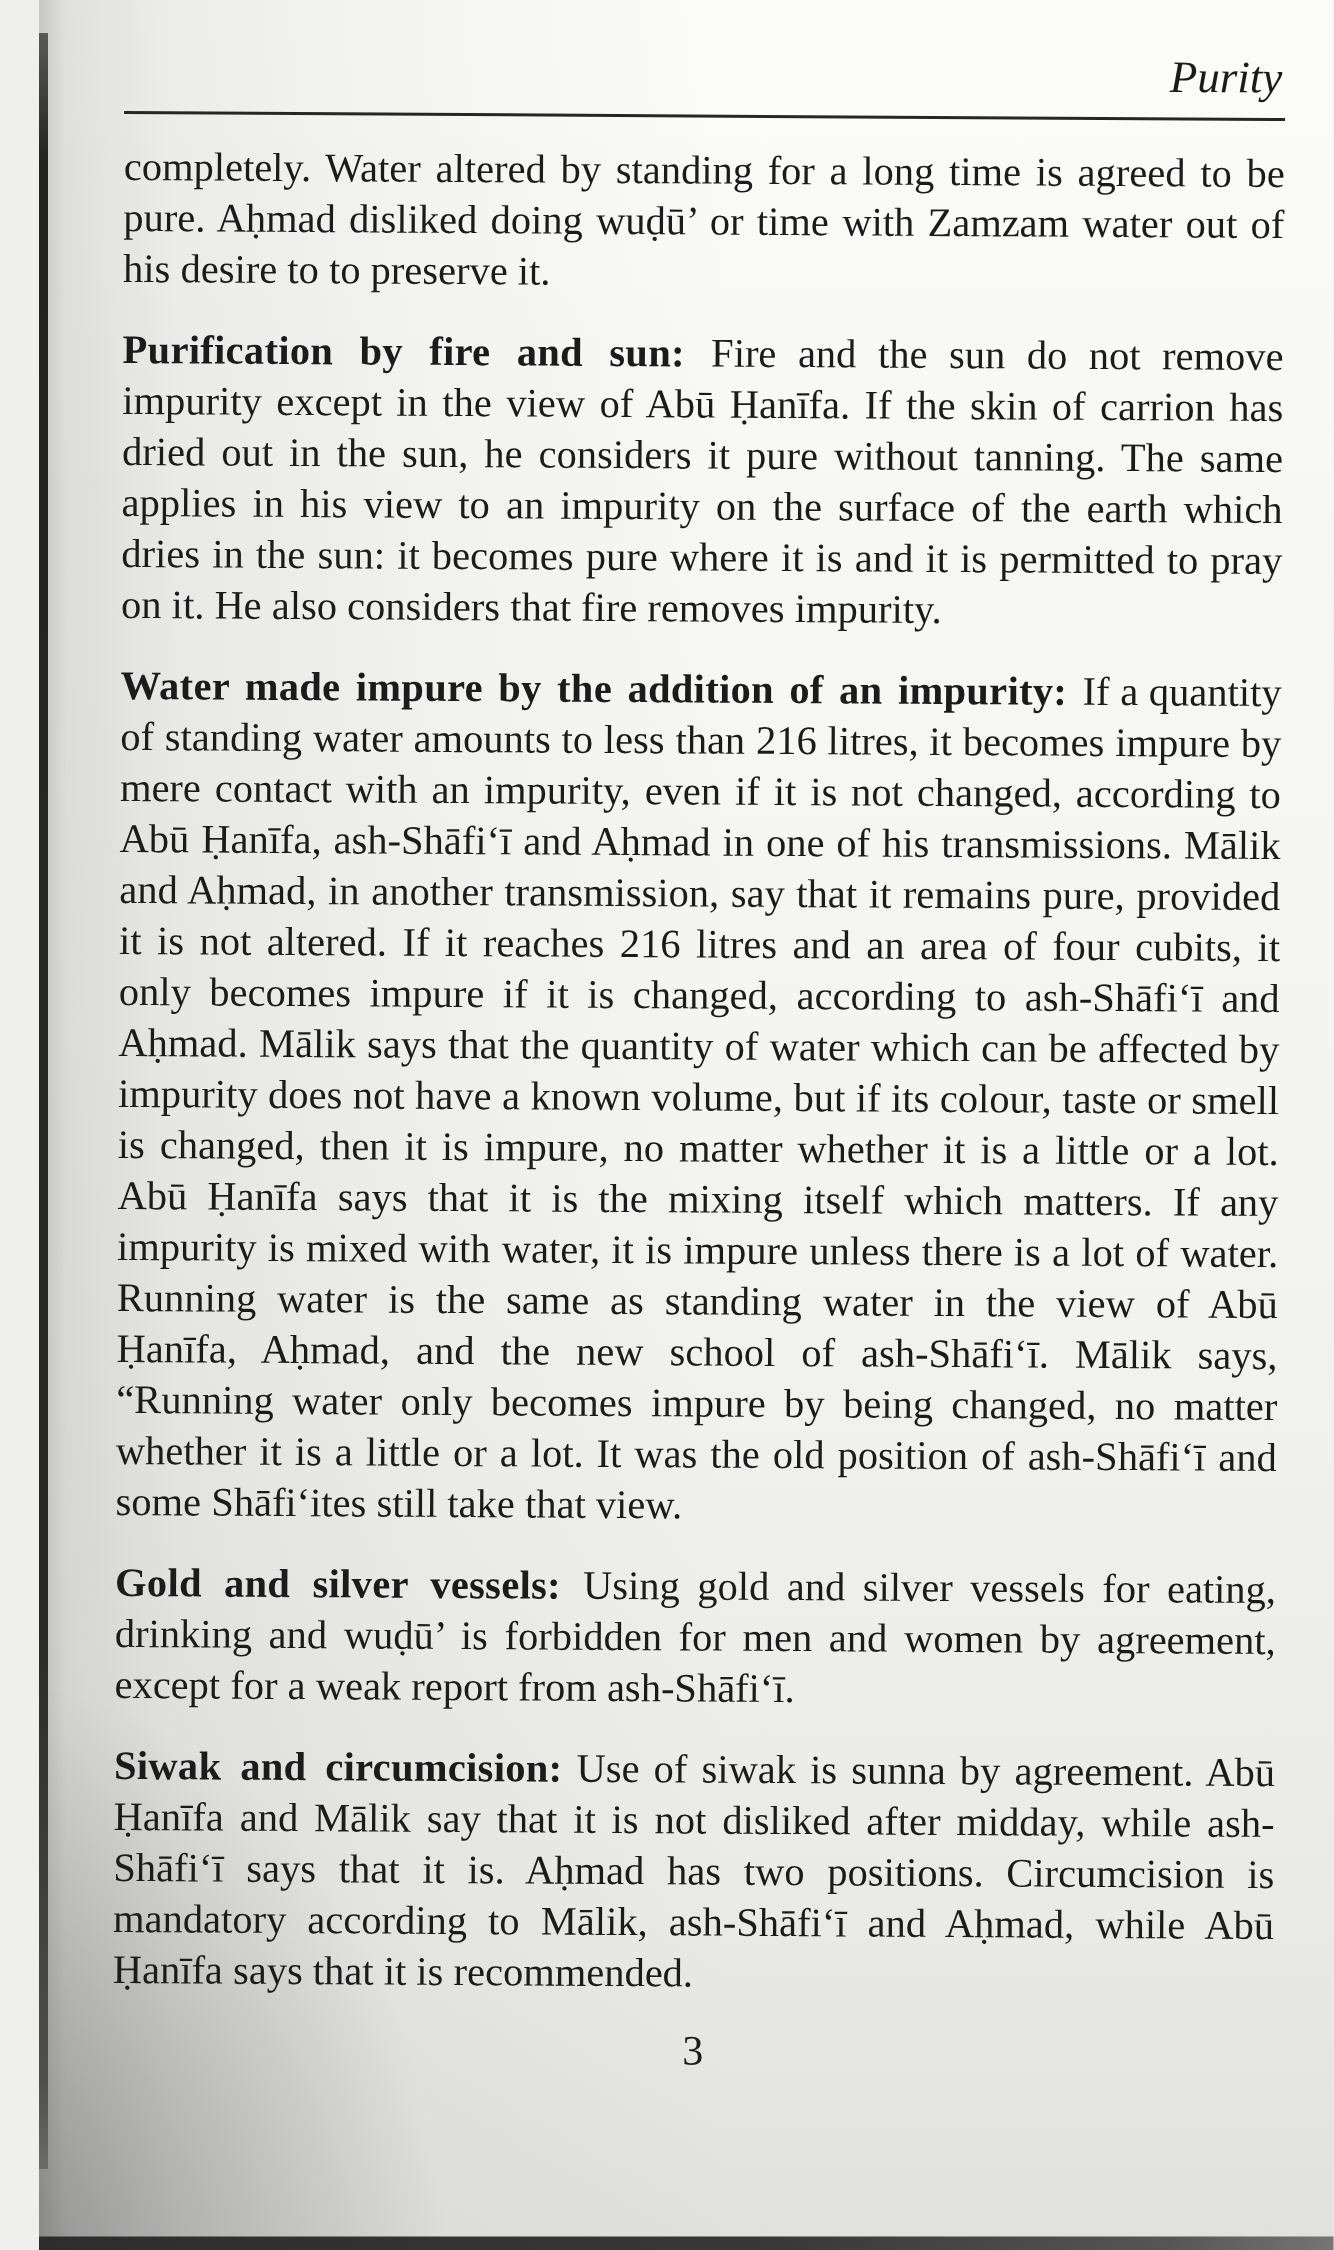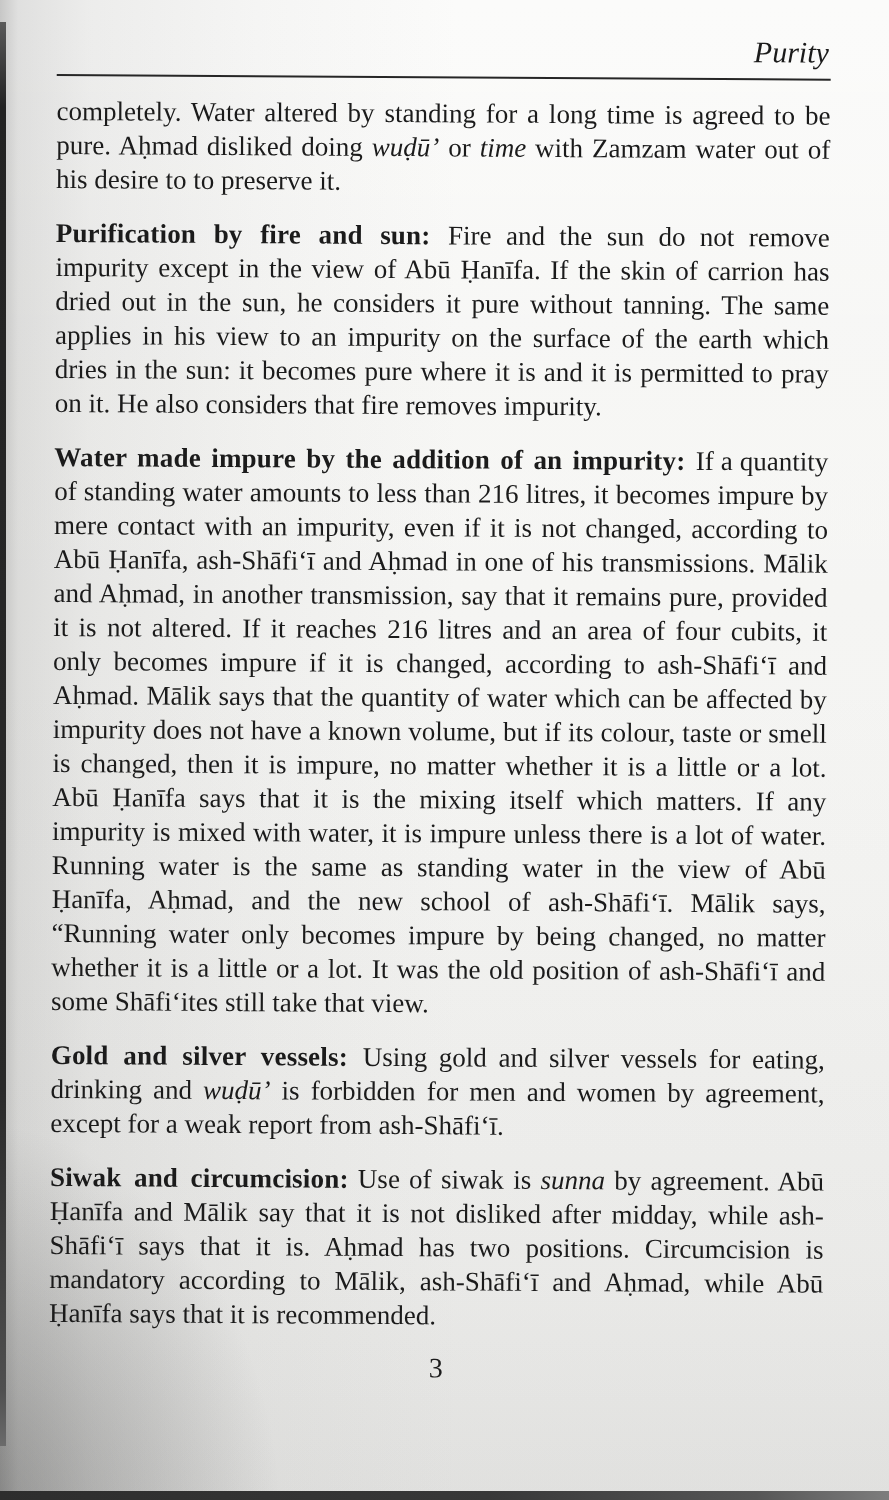--- a/index.html
+++ b/index.html
@@ -12,20 +12,21 @@
     font-family: "Liberation Serif", "DejaVu Serif", serif;
   }
   .scan {
     position: absolute;
     inset: 0;
     background:
       radial-gradient(ellipse 55% 42% at -4% 102%, rgba(30,30,30,0.34), rgba(30,30,30,0.0) 65%),
       linear-gradient(90deg, rgba(50,50,50,0.26) 0px, rgba(90,90,90,0.17) 18px, rgba(120,120,120,0.11) 90px, rgba(150,150,150,0.06) 260px, rgba(255,255,255,0) 460px),
       linear-gradient(180deg, rgba(255,255,255,0.55) 0%, rgba(255,255,255,0.15) 22%, rgba(255,255,255,0) 45%, rgba(120,120,120,0.05) 85%, rgba(110,110,110,0.10) 100%),
       linear-gradient(180deg, #f7f7f5 0%, #f4f4f2 60%, #ededeb 100%);
+    margin-left: 26px;
   }
   .spine-strip {
     position: absolute;
     left: 0; top: 22px;
     width: 6px; height: 1424px;
     background: linear-gradient(180deg, #5a5a5a 0%, #222222 6%, #2a2a2a 75%, #4f4f4f 96%, #6b6b6b 100%);
   }
   .bottom-strip {
     position: absolute;
     left: 0; bottom: 0;
@@ -53,21 +54,21 @@
     border-top: 2px solid #262626;
   }
   .body-text {
     margin-top: 18px;
     font-size: 27px;
     line-height: 34px;
     text-align: justify;
   }
   .body-text p { margin: 0 0 20px 0; }
   .seg-b { font-weight: bold; word-spacing: 3px; letter-spacing: 0.2px; }
-  .seg-i { font-style: italic; }
+  .seg-i { }
   .seg-n { font-weight: normal; font-style: normal; }
   .page-number {
     text-align: center;
     font-size: 28px;
     margin-top: 14px;
     color: #1b1b1b;
   }
 </style>
 </head>
 <body>

